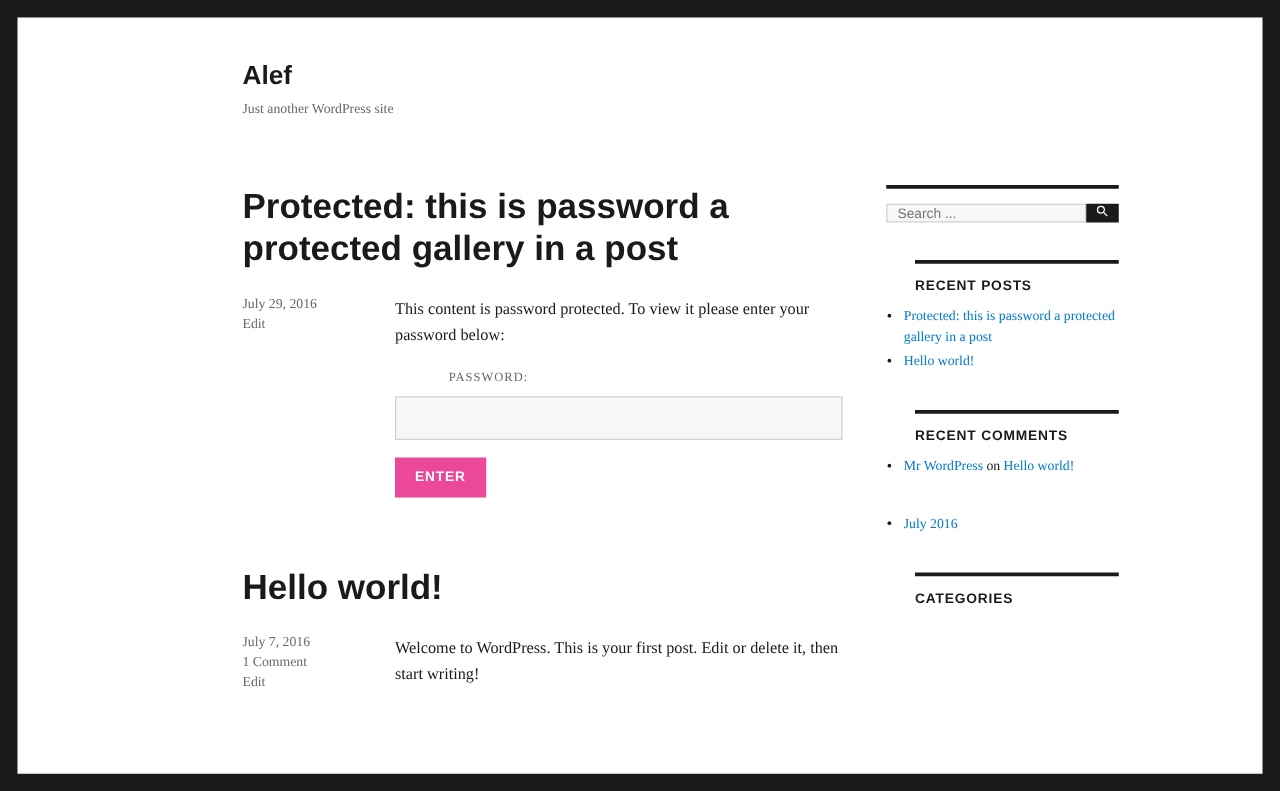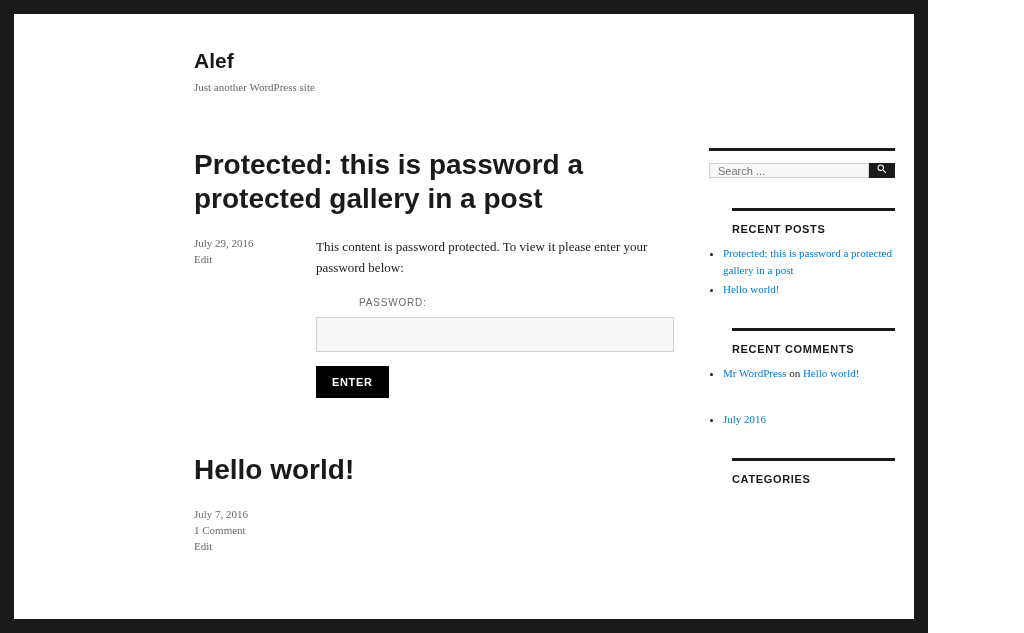--- a/index.html
+++ b/index.html
@@ -4,21 +4,21 @@
   <style>
     * { box-sizing: border-box; margin: 0; padding: 0; }
     body {
       font-family: Georgia, "Times New Roman", serif;
       background: #fff;
       color: #1a1a1a;
     }
     .outer-frame {
       border: 14px solid #1a1a1a;
       min-height: 633px;
-      width: 928px;
+      width: 1024px;
       padding: 35px 0 0 0;
       overflow: hidden;
     }
     .container {
       max-width: 700px;
       margin: 0 0 0 180px;
       display: flex;
       gap: 35px;
       justify-content: space-between;
     }
@@ -51,37 +51,37 @@
       color: #686868;
     }
     .post-meta div { margin-bottom: 4px; }
     .post-meta a { color: #686868; text-decoration: none; }
     .post-content {
       flex: 1;
       font-size: 13px;
       line-height: 1.6;
     }
     .pw-label {
-      font-family: Liberation Sans, sans-serif;
+      font-family: Liberation Serif, serif;
       font-size: 10px;
       letter-spacing: 0.08em;
       color: #686868;
       margin: 16px 0 6px 0;
       padding-left: 43px;
     }
     .pw-input {
       width: 100%;
       background: #f7f7f7;
       border: 1px solid #d1d1d1;
       padding: 9px 10px;
       font-size: 13px;
     }
     .pw-button {
       font-family: -apple-system, "Helvetica Neue", Arial, sans-serif;
-      background: #000000;
+      background: #ec4899;
       color: #fff;
       border: none;
       padding: 10px 16px;
       font-size: 11px;
       font-weight: 700;
       letter-spacing: 0.06em;
       margin-top: 14px;
       cursor: pointer;
     }
     
@@ -154,20 +154,23 @@
         </div>
       </article>
 
       <article class="post">
         <h2 class="post-title"><a href="#">Hello world!</a></h2>
         <div class="post-body-wrap">
           <div class="post-meta">
             <div><a href="#">July 7, 2016</a></div>
             <div><a href="#">1 Comment</a></div>
             <div><a href="#">Edit</a></div>
+          </div>
+          <div class="post-content">
+            <p>Welcome to WordPress. This is your first post. Edit or delete it, then start writing!</p>
           </div>
         </div>
       </article>
 
     </main>
 
     <aside class="sidebar-col">
 
       <div class="widget">
         <div class="search-row">

